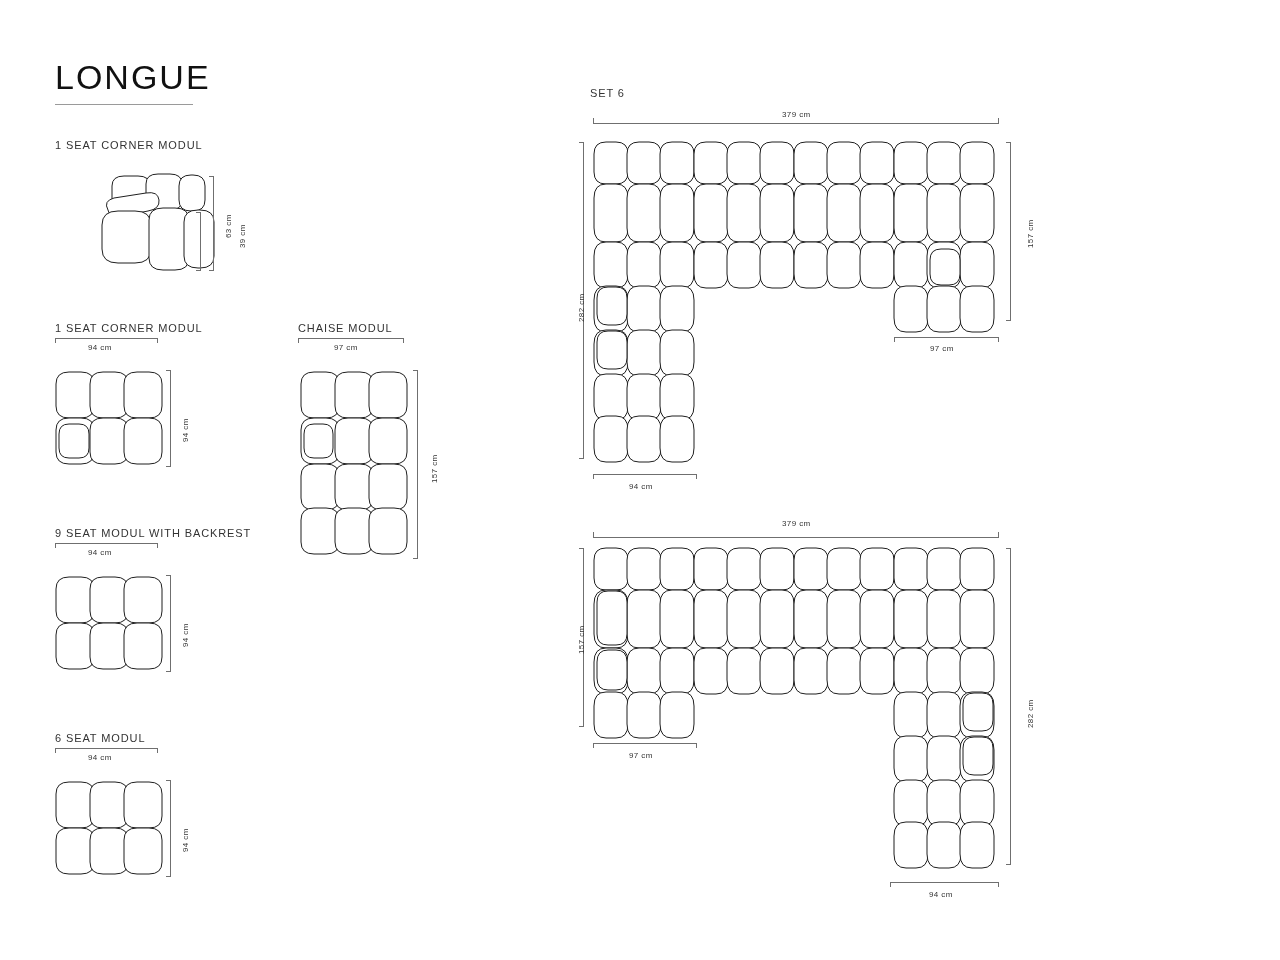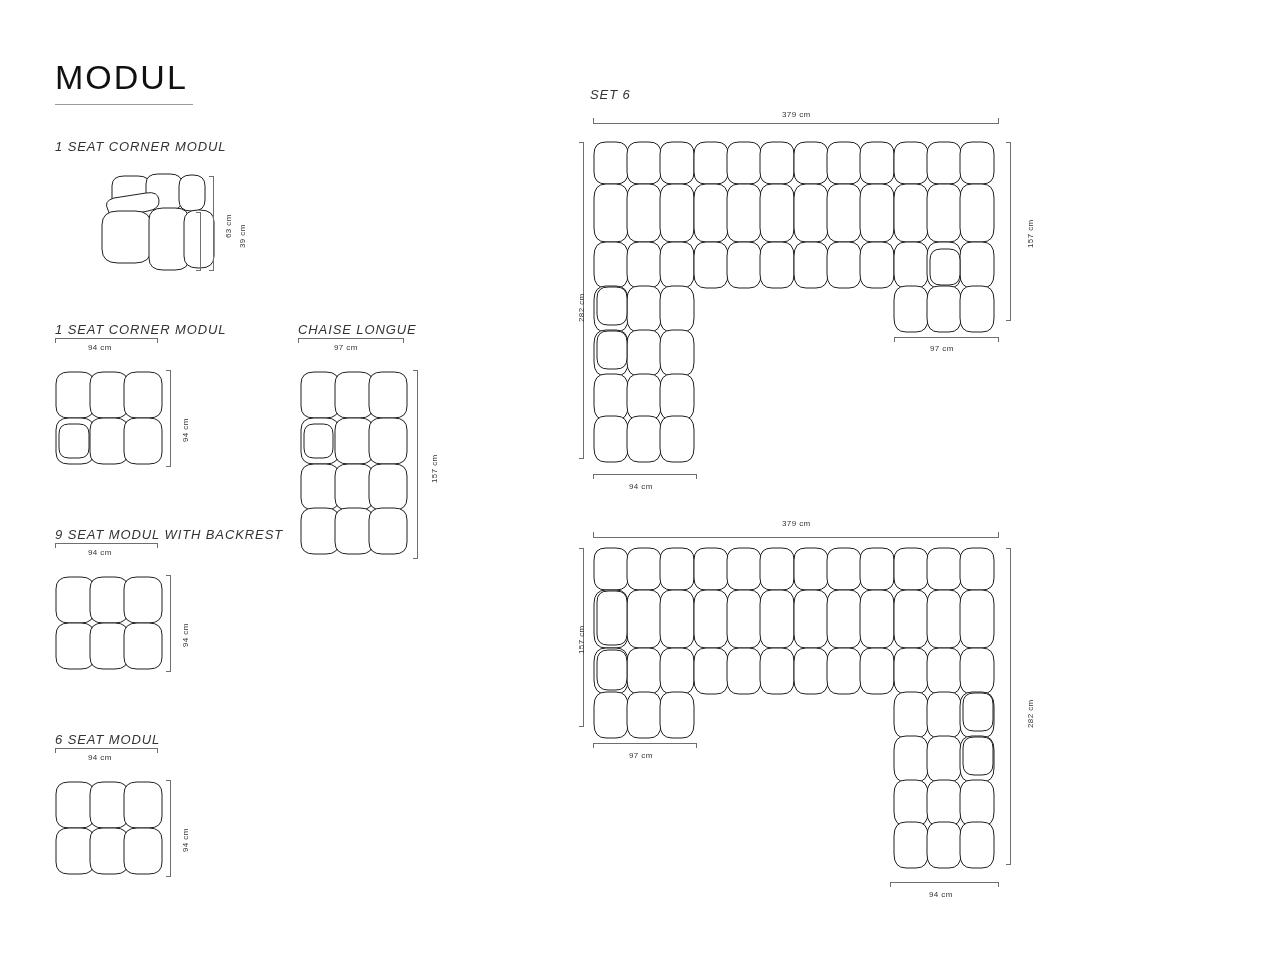--- a/index.html
+++ b/index.html
@@ -37,25 +37,24 @@
     left: 55px;
     top: 104px;
     width: 138px;
     height: 1px;
     background: #9a9a9a;
   }
 
   
   .lbl {
     position: absolute;
-    font-size: 13px;
+    font-size: 11px;
     letter-spacing: 0.9px;
     color: #333;
     white-space: nowrap;
-    font-style: italic;
   }
   .dim {
     position: absolute;
     font-size: 8px;
     letter-spacing: 0.4px;
     color: #333;
     white-space: nowrap;
   }
   .dim.vert {
     transform-origin: 0 0;
@@ -99,21 +98,21 @@
     fill: #ffffff;
     stroke: #1f1f1f;
     stroke-width: 1;
   }
 </style>
 </head>
 <body>
 
 <div class="page">
 
-  <div class="title">MODUL</div>
+  <div class="title">LONGUE</div>
   <div class="title-rule"></div>
 
   <div class="lbl" style="left:55px; top:139px;">1 SEAT CORNER MODUL</div>
 
   <div class="mod" style="left:50px; top:168px;">
     <svg width="160" height="110" viewBox="0 0 160 110">
 
       <path class="bub" d="M62 18 q0 -10 12 -10 h14 q12 0 12 10 v14 q0 10 -12 10 h-14 q-12 0 -12 -10 z"></path>
       <path class="bub" d="M96 16 q0 -10 12 -10 h12 q12 0 12 10 v16 q0 10 -12 10 h-12 q-12 0 -12 -10 z"></path>
       <path class="bub" d="M129 18 q0 -11 12 -11 h2 q12 0 12 11 v14 q0 11 -12 11 h-2 q-12 0 -12 -11 z"></path>
@@ -156,21 +155,21 @@
 
       <path class="bub" d="M7 66 q0 -10 10 -10 h10 q10 0 10 10 v14 q0 10 -10 10 h-10 q-10 0 -10 -10 z"></path>
     </svg>
   </div>
 
   <div class="rule-v" style="left:170px; top:370px; height:96px;"></div>
   <div class="tick-h" style="left:166px; top:370px;"></div>
   <div class="tick-h" style="left:166px; top:466px;"></div>
   <div class="dim vert" style="left:181px; top:442px;">94 cm</div>
 
-  <div class="lbl" style="left:298px; top:322px;">CHAISE LONGUE</div>
+  <div class="lbl" style="left:298px; top:322px;">CHAISE MODUL</div>
 
   <div class="rule-h" style="left:298px; top:338px; width:106px;"></div>
   <div class="tick-v" style="left:298px; top:338px;"></div>
   <div class="tick-v" style="left:403px; top:338px;"></div>
   <div class="dim" style="left:334px; top:343px;">97 cm</div>
 
   <div class="mod" style="left:296px; top:368px;">
     <svg width="116" height="196" viewBox="0 0 116 196">
 
       <path class="bub" d="M5 16 q0 -12 13 -12 h12 q13 0 13 12 v22 q0 12 -13 12 h-12 q-13 0 -13 -12 z"></path>

